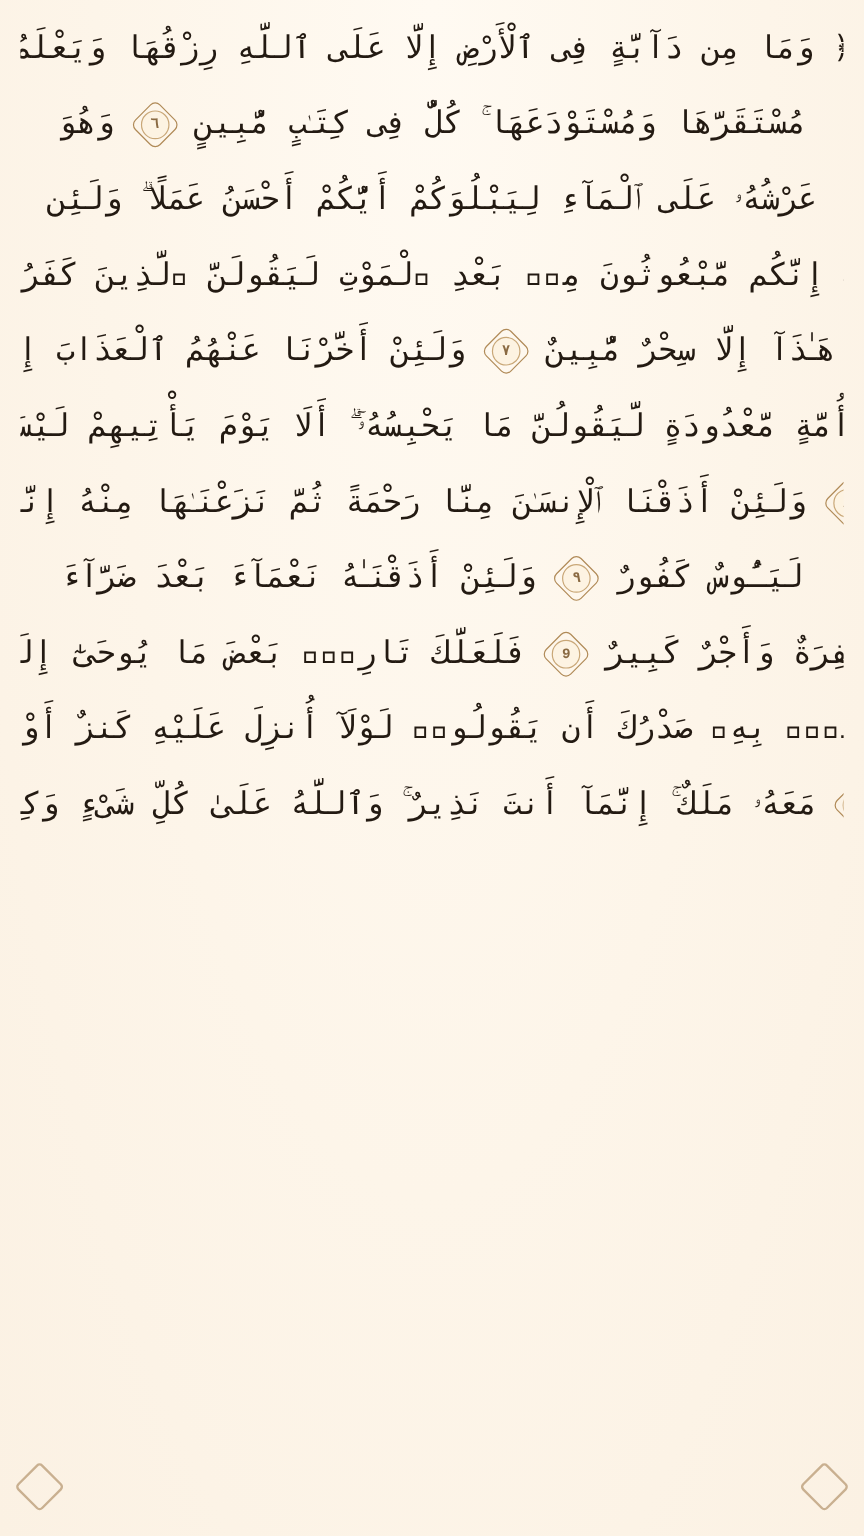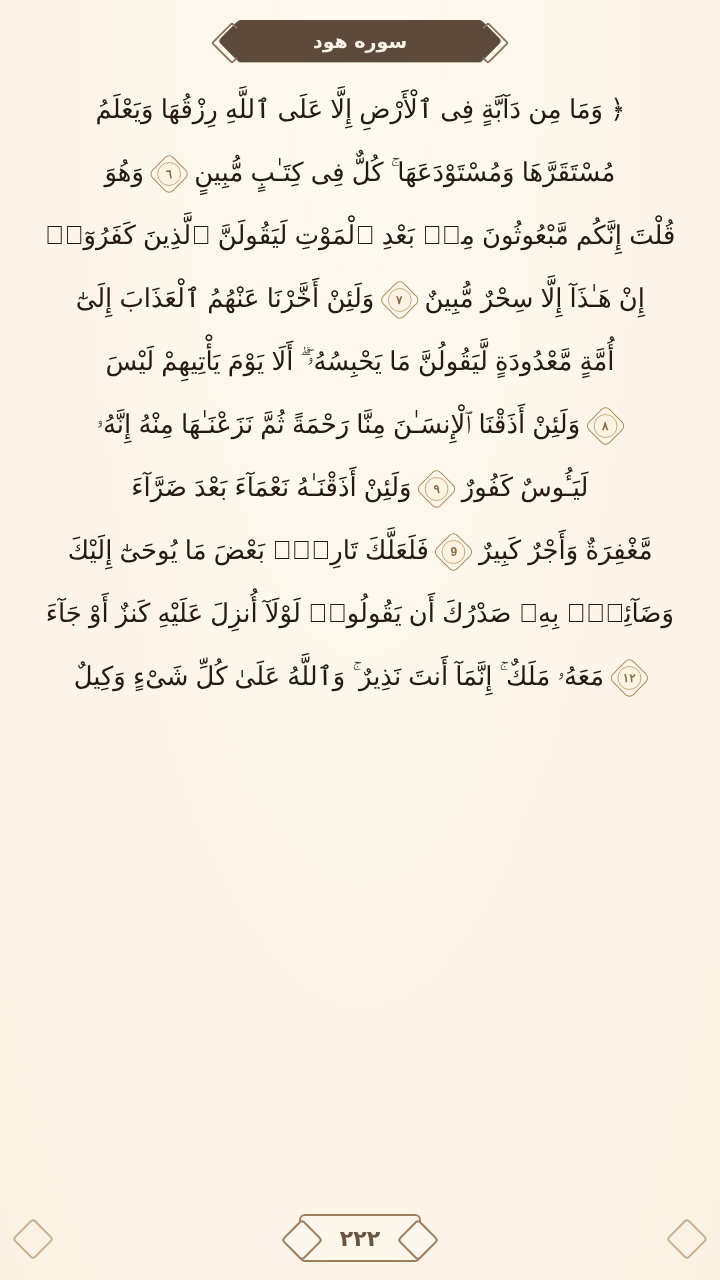--- a/index.html
+++ b/index.html
@@ -94,21 +94,21 @@
     width: 686px;
     margin-top: 10px;
     flex: 1 1 auto;
     display: flex;
     flex-direction: column;
     justify-content: flex-start;
     direction: rtl;
     text-align: center;
   }
   .line {
-    font-family: Liberation Sans, sans-serif;
+    font-family: Liberation Mono, monospace;
     font-size: 26px;
     line-height: 63px;
     height: 63px;
     color: #231a12;
     white-space: nowrap;
     letter-spacing: 0px;
     display: flex;
     align-items: center;
     justify-content: center;
     overflow: hidden;
@@ -209,43 +209,39 @@
     opacity: .75;
   }
   .corner.bl { left: 18px;  bottom: 26px; }
   .corner.br { right: 18px; bottom: 26px; }
 </style>
 </head>
 <body>
 
 <div class="page">
 
-  <div class="header">
-    <div class="plaque-wrap">
-      <span class="deco-l"></span>
-      <span class="deco-r"></span>
-      <div class="surah-plaque">سوره هود</div>
-    </div>
-  </div>
 
   <div class="mushaf">
 
     <div class="line">
       <span class="line-inner" style="display: inline-block; width: auto; transform: scaleX(0.9942);">﴿ وَمَا مِن دَآبَّةٍ فِى ٱلْأَرْضِ إِلَّا عَلَى ٱللَّهِ رِزْقُهَا وَيَعْلَمُ</span>
     </div>
 
     <div class="line">
       <span class="line-inner" style="display: inline-block; width: auto; transform: scaleX(0.9942);">
         <span>مُسْتَقَرَّهَا وَمُسْتَوْدَعَهَا ۚ كُلٌّ فِى كِتَـٰبٍ مُّبِينٍ</span>
         <span class="ayah-marker"><span class="ayah-num">٦</span></span>
         <span>وَهُوَ</span>
       </span>
     </div>
 
 
+    <div class="line">
+      <span class="line-inner" style="display: inline-block; width: auto; transform: scaleX(0.9942);">عَرْشُهُۥ عَلَى ٱلْمَآءِ لِيَبْلُوَكُمْ أَيُّكُمْ أَحْسَنُ عَمَلًا ۗ وَلَئِن</span>
+    </div>
 
     <div class="line">
       <span class="line-inner" style="display: inline-block; width: auto; transform: scaleX(0.9942);">قُلْتَ إِنَّكُم مَّبْعُوثُونَ مِنۢ بَعْدِ ٱلْمَوْتِ لَيَقُولَنَّ ٱلَّذِينَ كَفَرُوٓا۟</span>
     </div>
 
     <div class="line">
       <span class="line-inner" style="display: inline-block; width: auto; transform: scaleX(0.9942);">
         <span>إِنْ هَـٰذَآ إِلَّا سِحْرٌ مُّبِينٌ</span>
         <span class="ayah-marker"><span class="ayah-num">٧</span></span>
         <span>وَلَئِنْ أَخَّرْنَا عَنْهُمُ ٱلْعَذَابَ إِلَىٰٓ</span>
@@ -291,19 +287,14 @@
         <span class="ayah-marker"><span class="ayah-num">١٢</span></span>
         <span>مَعَهُۥ مَلَكٌ ۚ إِنَّمَآ أَنتَ نَذِيرٌ ۚ وَٱللَّهُ عَلَىٰ كُلِّ شَىْءٍ وَكِيلٌ</span>
       </span>
     </div>
 
   </div>
 
   <span class="corner bl"></span>
   <span class="corner br"></span>
 
-  <div class="footer">
-    <div class="page-badge">
-      <span class="page-num">٢٢٢</span>
-    </div>
-  </div>
 
 </div>
 
 </body></html>

